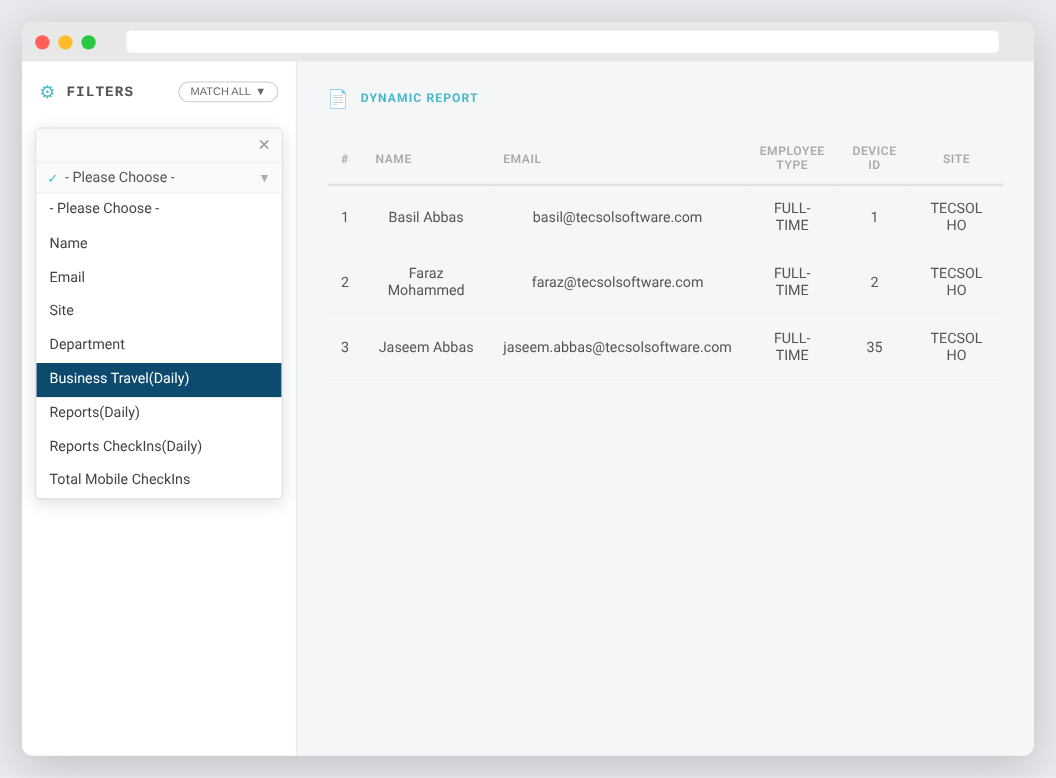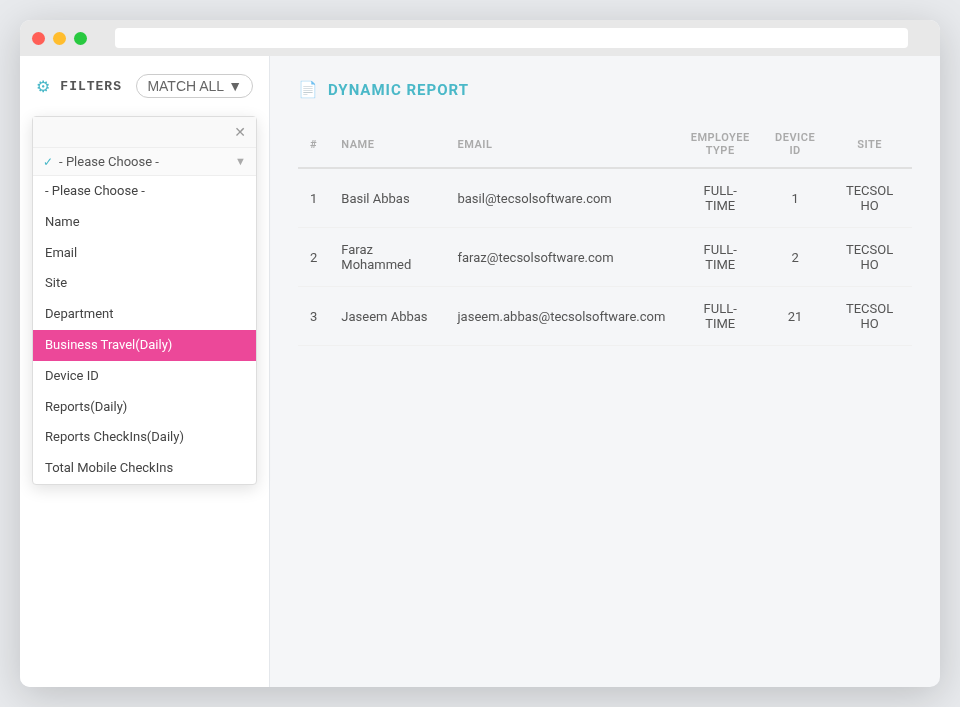--- a/index.html
+++ b/index.html
@@ -88,21 +88,21 @@
       text-transform: uppercase;
       font-family: Liberation Mono, monospace;
     }
 
     .match-all-btn {
       margin-left: auto;
       border: 1px solid #ccc;
       background: #fff;
       border-radius: 12px;
       padding: 3px 10px;
-      font-size: 14px;
+      font-size: 10px;
       color: #666;
       cursor: pointer;
       display: flex;
       align-items: center;
       gap: 4px;
     }
 
     
     .dropdown-container {
       background: #fff;
@@ -164,21 +164,21 @@
 
     .dropdown-item {
       padding: 5px 12px;
       font-size: 13px;
       color: #444;
       cursor: pointer;
       line-height: 1.6;
     }
 
     .dropdown-item.highlighted {
-      background: #ec4899;
+      background: #0c4a6e;
       color: #fff;
     }
 
     
     .report-area {
       flex: 1;
       padding: 24px 28px;
       overflow: auto;
     }
 
@@ -189,21 +189,21 @@
       margin-bottom: 22px;
     }
 
     .report-icon {
       color: #4ab8c8;
       font-size: 16px;
     }
 
     .report-title {
       font-weight: 700;
-      font-size: 15px;
+      font-size: 11px;
       color: #4ab8c8;
       letter-spacing: 1px;
       text-transform: uppercase;
     }
 
     
     .report-table {
       width: 100%;
       border-collapse: collapse;
       font-size: 13px;
@@ -222,20 +222,21 @@
       text-transform: uppercase;
       text-align: left;
     }
 
     .report-table th.center { text-align: center; }
 
     .report-table td {
       padding: 14px 12px;
       color: #555;
       border-bottom: 1px solid #f0f0f0;
+      text-align: center;
     }
 
     .report-table td.center { text-align: center; }
 
     .num-cell {
       color: #aaa;
       text-align: center;
       width: 30px;
     }
   </style>
@@ -272,21 +273,20 @@
           <span class="dropdown-selected-text">- Please Choose -</span>
           <span class="dropdown-arrow">▼</span>
         </div>
         <div class="dropdown-list">
         <div class="dropdown-item">- Please Choose -</div>
             <div class="dropdown-item">Name</div>
             <div class="dropdown-item">Email</div>
             <div class="dropdown-item">Site</div>
             <div class="dropdown-item">Department</div>
             <div class="dropdown-item highlighted">Business Travel(Daily)</div>
-            <div class="dropdown-item">Device ID</div>
             <div class="dropdown-item">Reports(Daily)</div>
             <div class="dropdown-item">Reports CheckIns(Daily)</div>
             <div class="dropdown-item">Total Mobile CheckIns</div>
           </div>
       </div>
     </div>
 
     <div class="report-area">
       <div class="report-title-row">
         <span class="report-icon">📄</span>
@@ -319,20 +319,20 @@
       <td>faraz@tecsolsoftware.com</td>
       <td class="center">FULL-TIME</td>
       <td class="center">2</td>
       <td class="center">TECSOL HO</td>
     </tr>
             <tr>
       <td class="num-cell center">3</td>
       <td>Jaseem Abbas</td>
       <td>jaseem.abbas@tecsolsoftware.com</td>
       <td class="center">FULL-TIME</td>
-      <td class="center">21</td>
+      <td class="center">35</td>
       <td class="center">TECSOL HO</td>
     </tr>
           </tbody>
       </table>
     </div>
   </div>
 </div>
 
 </body></html>

